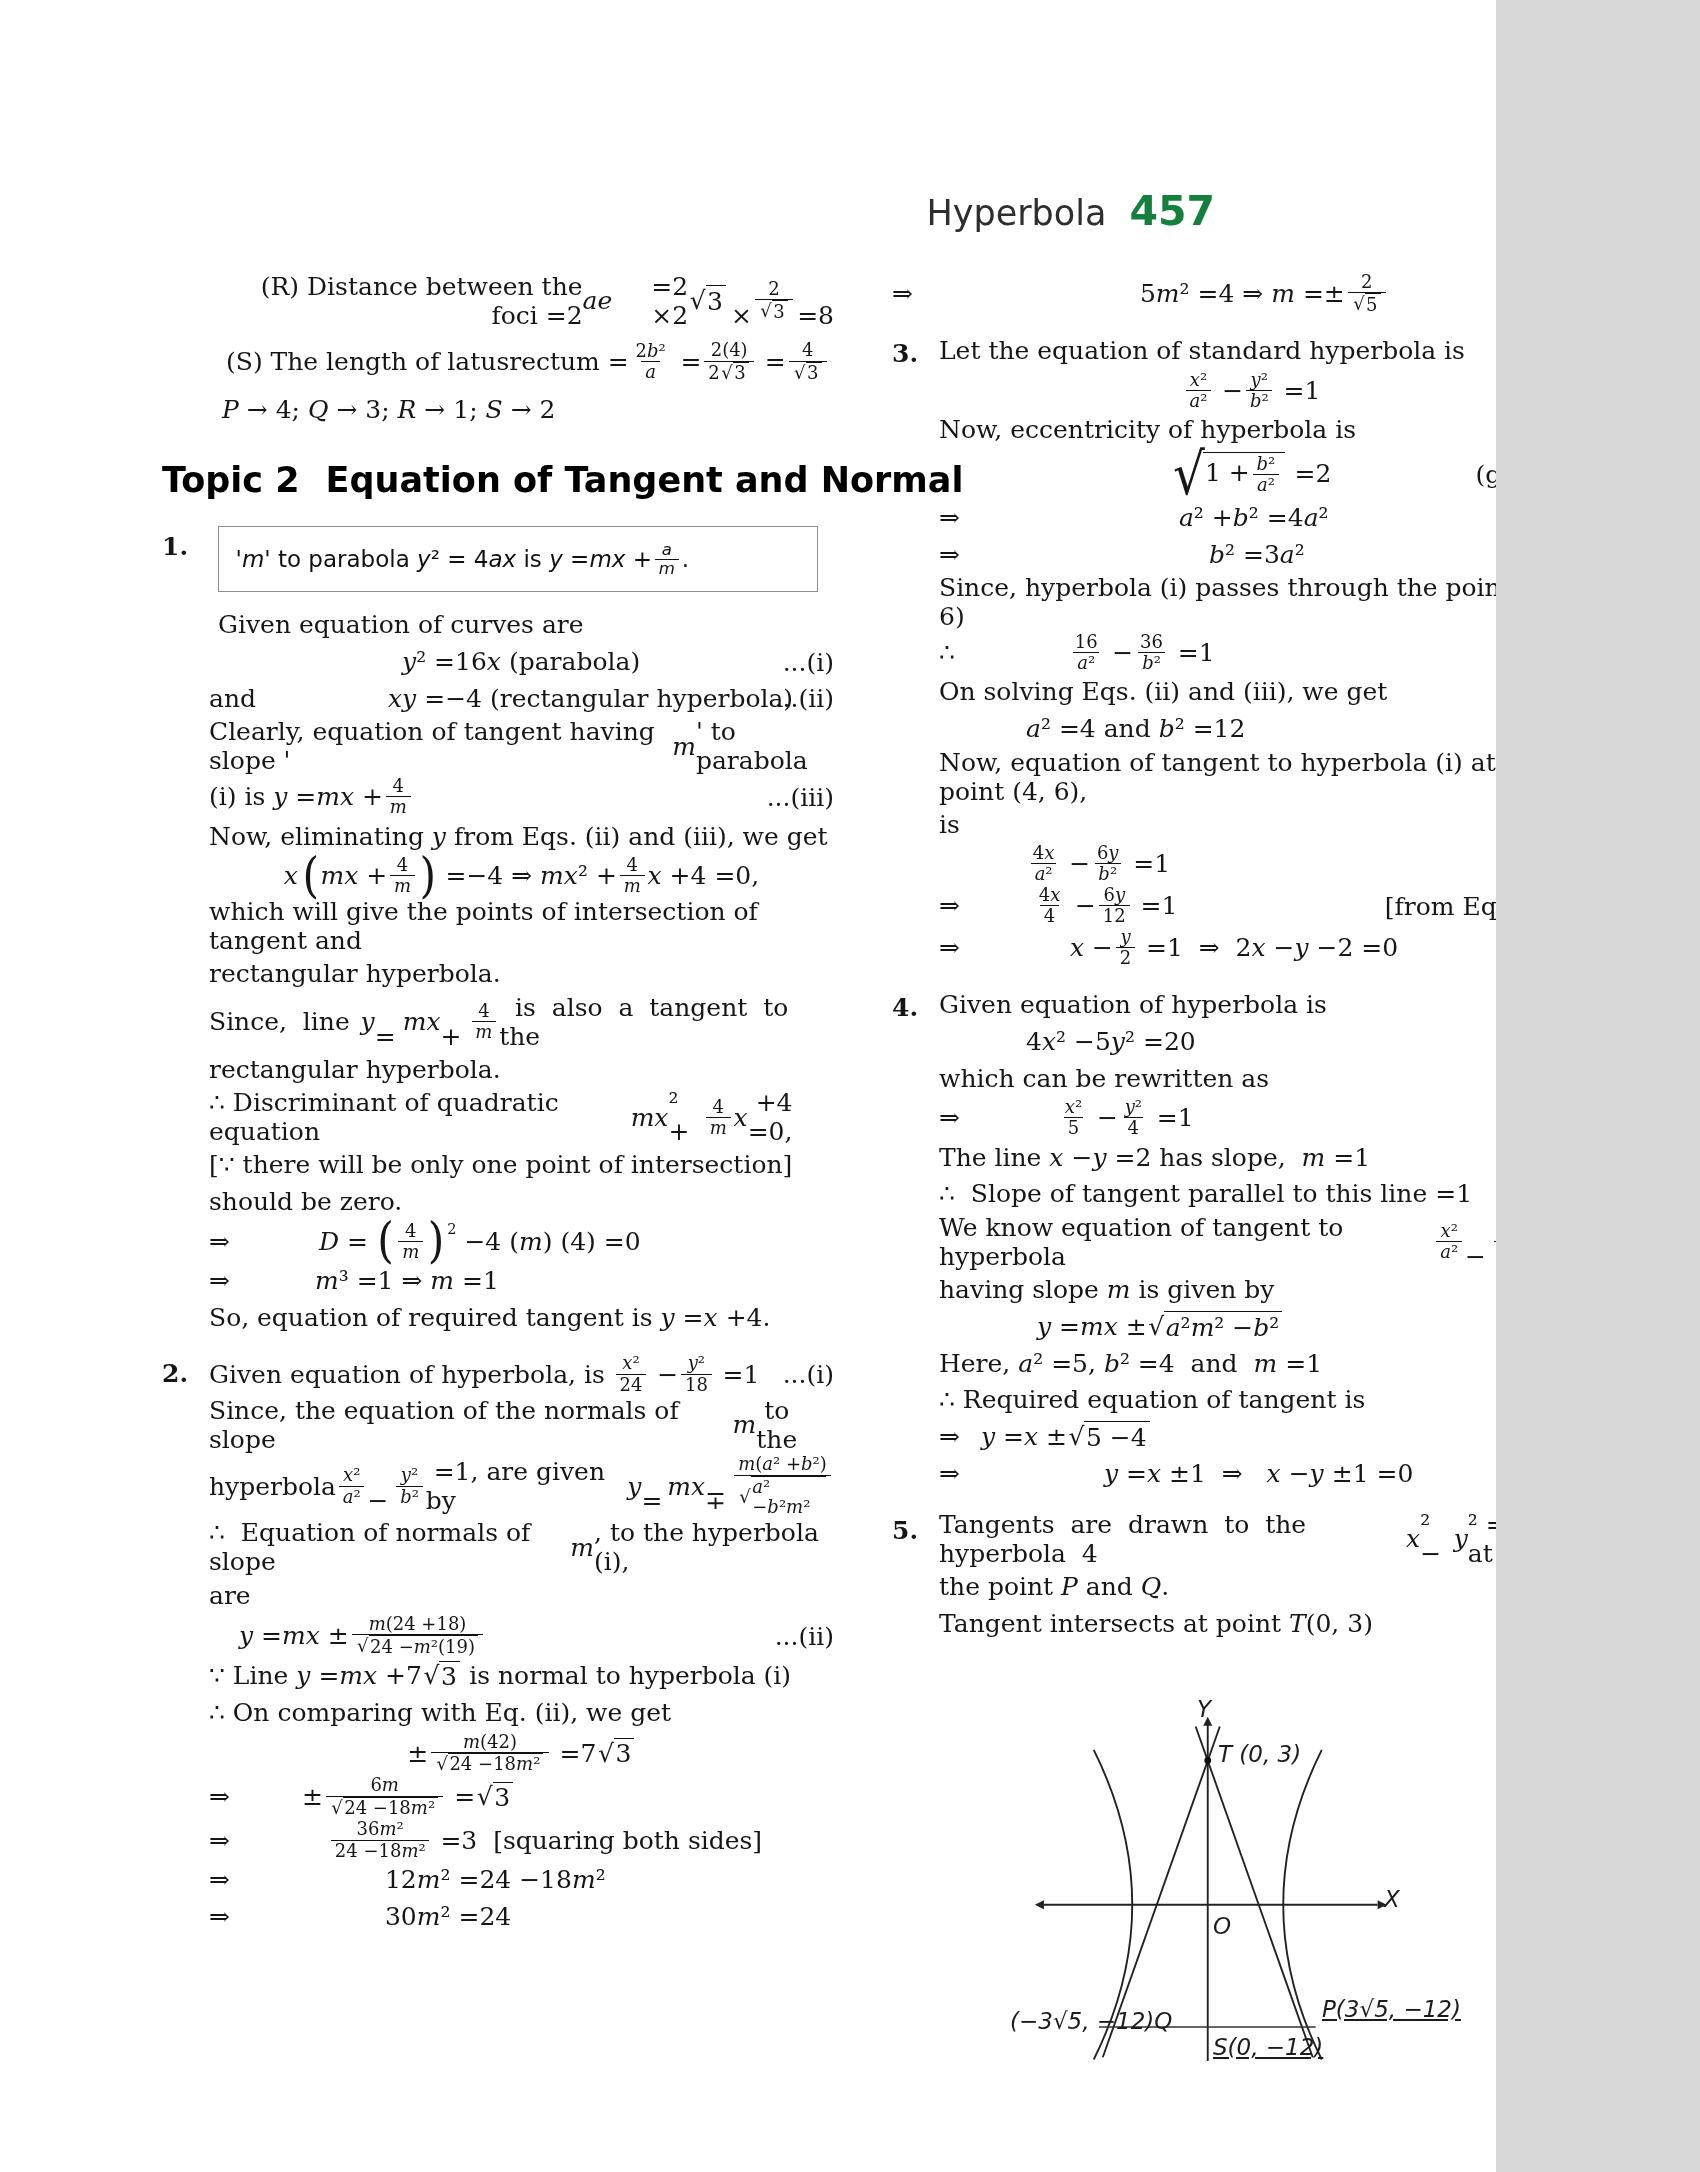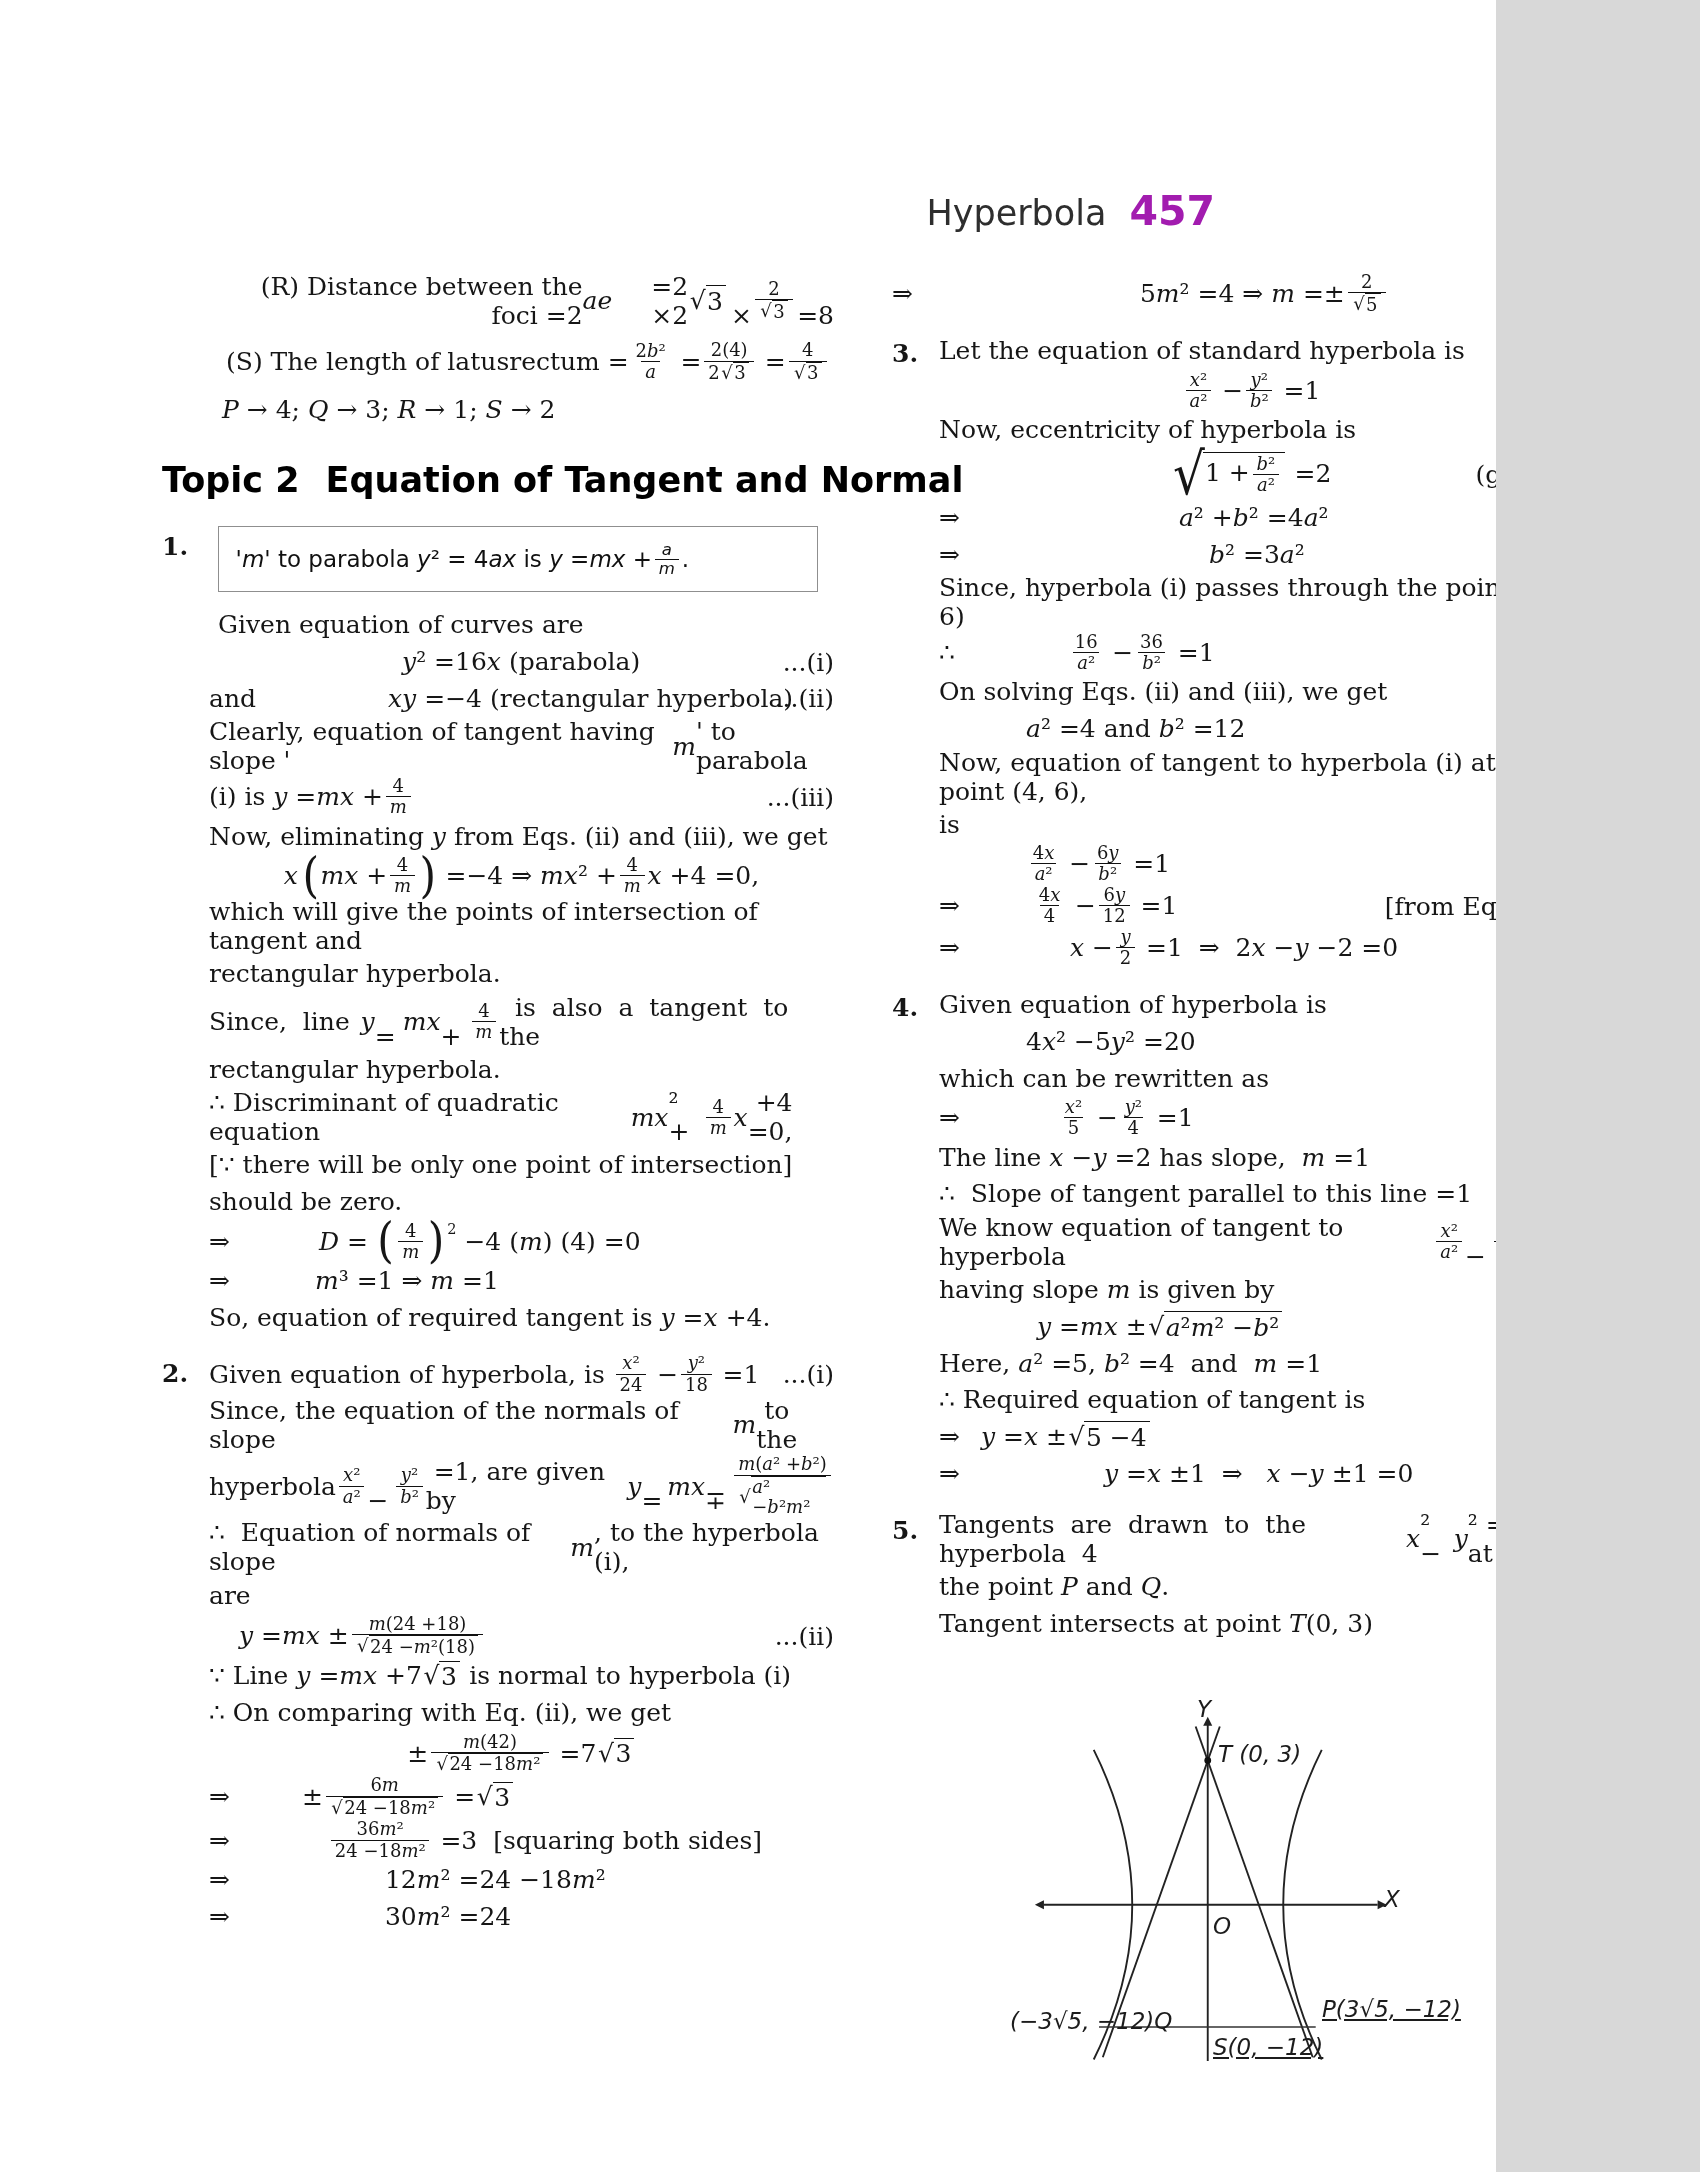--- a/index.html
+++ b/index.html
@@ -2,21 +2,21 @@
 <html style="font-size:12px"><head>
 <meta charset="utf-8">
 <style>
   html,body{margin:0;padding:0;background:#d8d8d8;}
   #page{position:relative;width:1496px;height:2172px;background:#ffffff;overflow:hidden;
         font-family:"DejaVu Serif",serif;color:#161616;font-size:25px;}
   
   #header{position:absolute;top:187px;right:281px;display:flex;align-items:baseline;gap:23px;
           font-family:"DejaVu Sans",sans-serif;}
   #hsec{font-size:35px;color:#2e2e2e;}
-  #hpage{font-size:41px;font-weight:bold;color:#a21caf;}
+  #hpage{font-size:41px;font-weight:bold;color:#15803d;}
   
   #left-col{position:absolute;left:162px;top:271px;width:672px;}
   #right-col{position:absolute;left:892px;top:271px;width:672px;}
   .ln{display:flex;align-items:center;position:relative;margin:0.8px 0;min-height:36px;white-space:nowrap;}
   .ln.ctr{justify-content:center;}
   .tr{white-space:pre-wrap;}
   .ti{font-style:italic;white-space:pre-wrap;}
   .ts{font-size:0.58em;position:relative;top:-0.85em;margin-left:1.5px;}
   .tg{display:inline-block;font-size:1.7em;font-weight:300;line-height:.8;margin:0 1.5px;transform:scaleY(1.12);}
   .fr{display:inline-flex;flex-direction:column;align-items:center;font-size:0.72em;line-height:1.12;
@@ -315,21 +315,21 @@
         </div>
         <div class="ln" style="padding-left: 30px;">
           <span class="ti">y</span>
           <span class="tr"> =</span>
           <span class="ti">mx</span>
           <span class="tr"> ±</span>
           <span class="fr">
             <span class="fn"><span class="ti">m</span><span class="tr">(24 +18)</span></span>
             <span class="fd"><span class="rt">
                 <span class="rg">√</span>
-                <span class="rc"><span class="tr">24 −</span><span class="ti">m</span><span class="tr">²(18)</span></span>
+                <span class="rc"><span class="tr">24 −</span><span class="ti">m</span><span class="tr">²(19)</span></span>
               </span></span>
           </span>
           <span class="eqn">...(ii)</span>
         </div>
         <div class="ln">
           <span class="tr">∵ Line </span>
           <span class="ti">y</span>
           <span class="tr"> =</span>
           <span class="ti">mx</span>
           <span class="tr"> +7</span>

